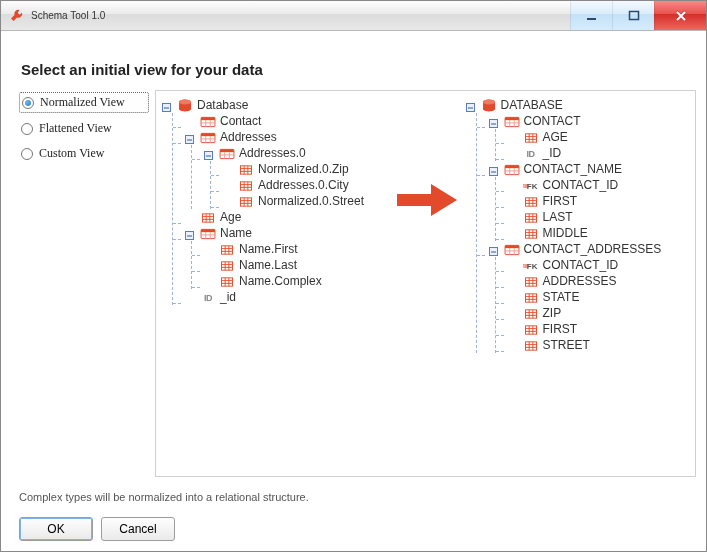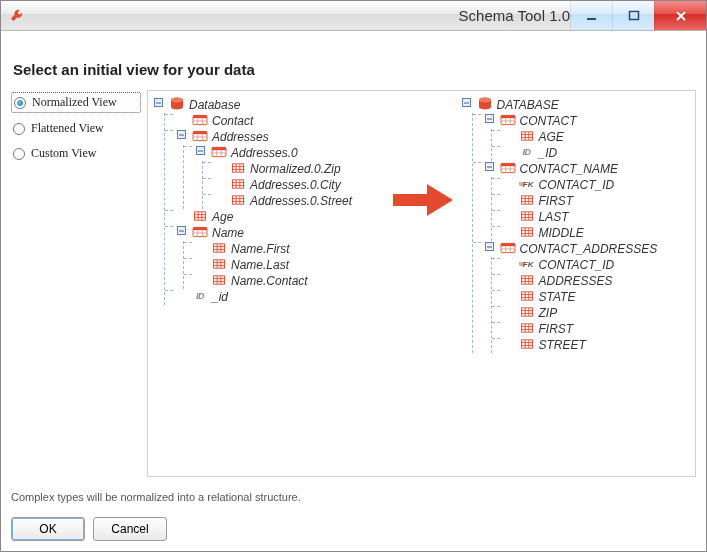--- a/index.html
+++ b/index.html
@@ -21,23 +21,22 @@
     background: linear-gradient(to bottom, #fdfdfd 0%, #ebebeb 45%, #dcdcdc 46%, #e8e8e8 100%);
     border-bottom: 1px solid #b8b8b8;
     display: flex;
     align-items: center;
     padding-left: 8px;
   }
   .app-icon svg { width: 16px; height: 16px; display:block; }
   .titlebar .title {
     margin-left: 6px;
     flex: 1;
-    font-size: 15px;
+    font-size: 10px;
     color: #333;
-    text-align: right;
   }
   .win-buttons { display: flex; height: 100%; }
   .win-btn {
     width: 42px;
     display: flex;
     align-items: center;
     justify-content: center;
     border-left: 1px solid rgba(0,0,0,0.08);
     position: relative;
   }
@@ -53,20 +52,21 @@
     border-top-right-radius: 0;
   }
   .win-btn svg { width:12px; height:12px; }
   .win-btn.close svg { filter: drop-shadow(0 -1px 0 rgba(0,0,0,0.2)); }
   
   .client {
     padding: 20px 10px 10px 10px;
     height: calc(100% - 30px);
     display:flex;
     flex-direction:column;
+    margin-left:8px;
   }
   h1.instruction {
     font-size: 15px;
     font-weight: bold;
     margin: 10px 0 12px 2px;
     color: #222;
   }
   .body-row { display:flex; gap:6px; flex:1; }
   
   .views-col { width: 130px; padding-top:2px;font-family:Liberation Serif, serif;}
@@ -104,22 +104,22 @@
   .tree-col { flex:1; min-width:0; }
   .arrow-col {
     width:70px; display:flex; align-items:center; justify-content:center;
     padding-top: 85px; align-items:flex-start;
   }
   .arrow-col svg { width:64px; height:36px; }
   ul.tree, ul.tree ul { list-style:none; margin:0; padding:0; }
   ul.tree ul { margin-left:10px; padding-left:8px; border-left:1px dashed #9fb3d9; }
   li.node { padding:0; margin:0; position:relative; }
   li.node > .row {
-    display:flex; align-items:flex-start; gap:4px;
-    padding:1px 0; white-space:nowrap;font-style:italic;
+    display:flex; align-items:flex-end; gap:4px;
+    padding:1px 0; white-space:nowrap;
   }
   li.node > .row::before {
     content:""; width:8px; height:0;
     border-top:1px dashed #9fb3d9;
     margin-left:-8px;
   }
   ul.tree > li.node > .row::before { display:none; }
   .toggle {
     width:9px;height:9px;border:1px solid #5a7bbf;background:#eaf1fb;
     position:relative; flex-shrink:0; margin-right:2px;
@@ -295,21 +295,21 @@
                           </div>
                         </li>
                         <li class="node">
                           <div class="row">
                             <span class="toggle space"></span>
                             <span class="ic">
                               <svg viewBox="0 0 16 13" width="16" height="12">
                                 <use href="#svg-col"></use>
                               </svg>
                             </span>
-                            <span class="lbl">Addresses.0.Street</span>
+                            <span class="lbl">Normalized.0.Street</span>
                           </div>
                         </li>
                       </ul>
                     </li>
                   </ul>
                 </li>
                 <li class="node">
                   <div class="row">
                     <span class="toggle space"></span>
                     <span class="ic">
@@ -354,21 +354,21 @@
                       </div>
                     </li>
                     <li class="node">
                       <div class="row">
                         <span class="toggle space"></span>
                         <span class="ic">
                           <svg viewBox="0 0 16 13" width="16" height="12">
                             <use href="#svg-col"></use>
                           </svg>
                         </span>
-                        <span class="lbl">Name.Contact</span>
+                        <span class="lbl">Name.Complex</span>
                       </div>
                     </li>
                   </ul>
                 </li>
                 <li class="node">
                   <div class="row">
                     <span class="toggle space"></span>
                     <span class="ic">
                       <span style="font-size:9px;font-weight:bold;color:#888;letter-spacing:-0.5px">ID</span>
                     </span>

